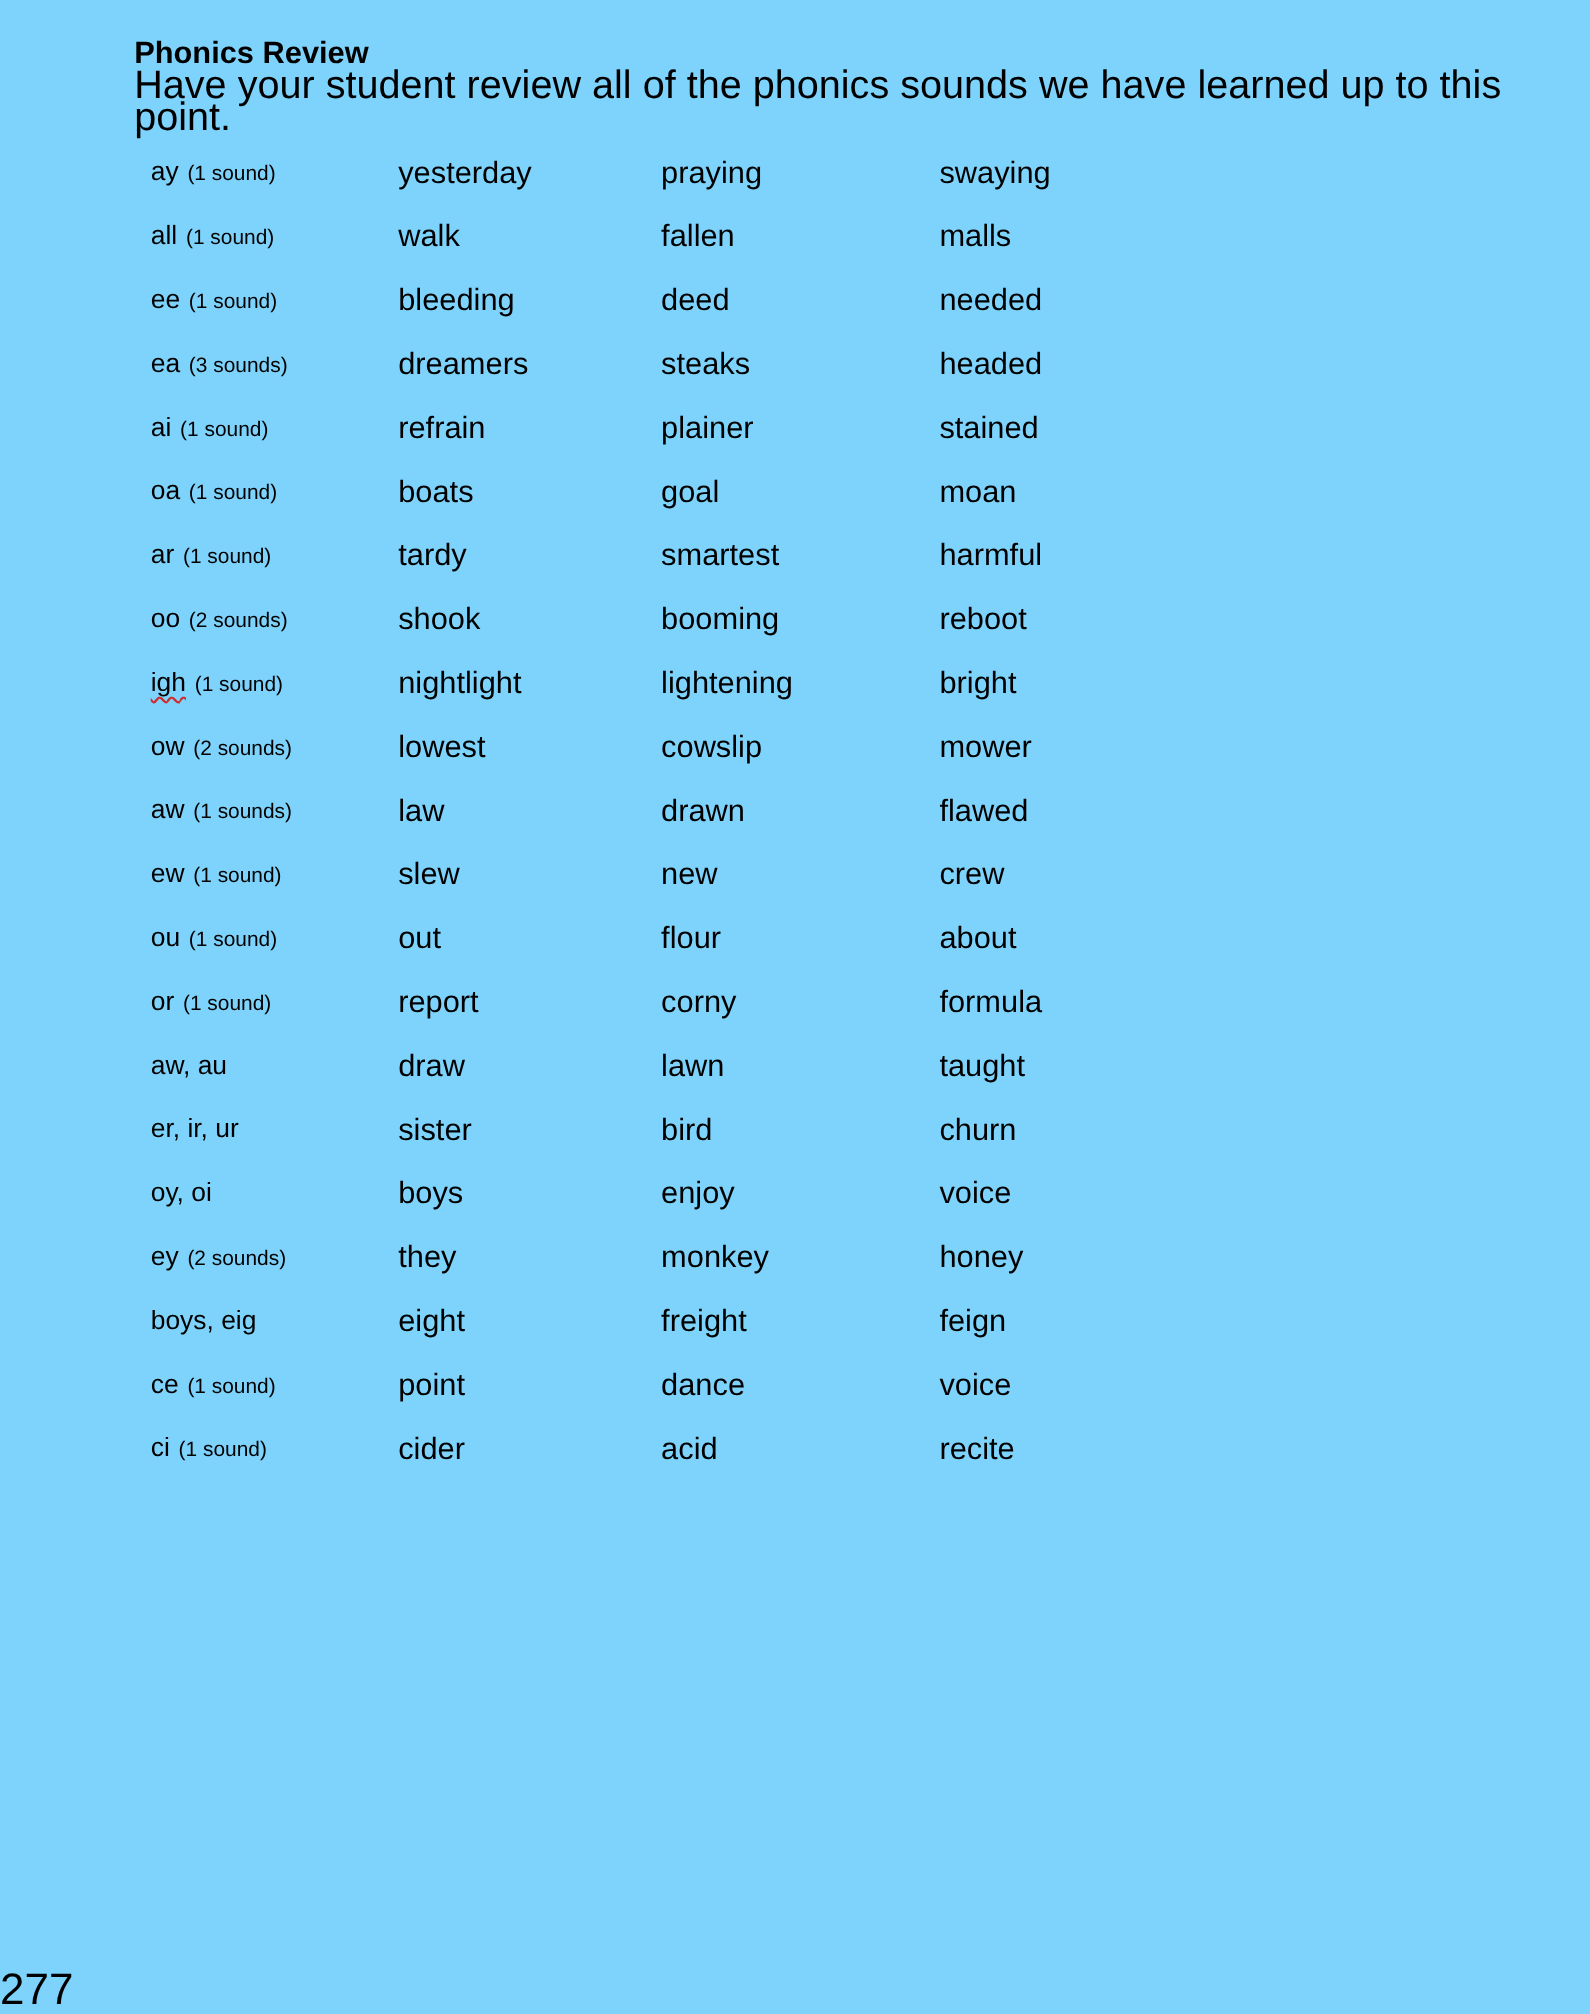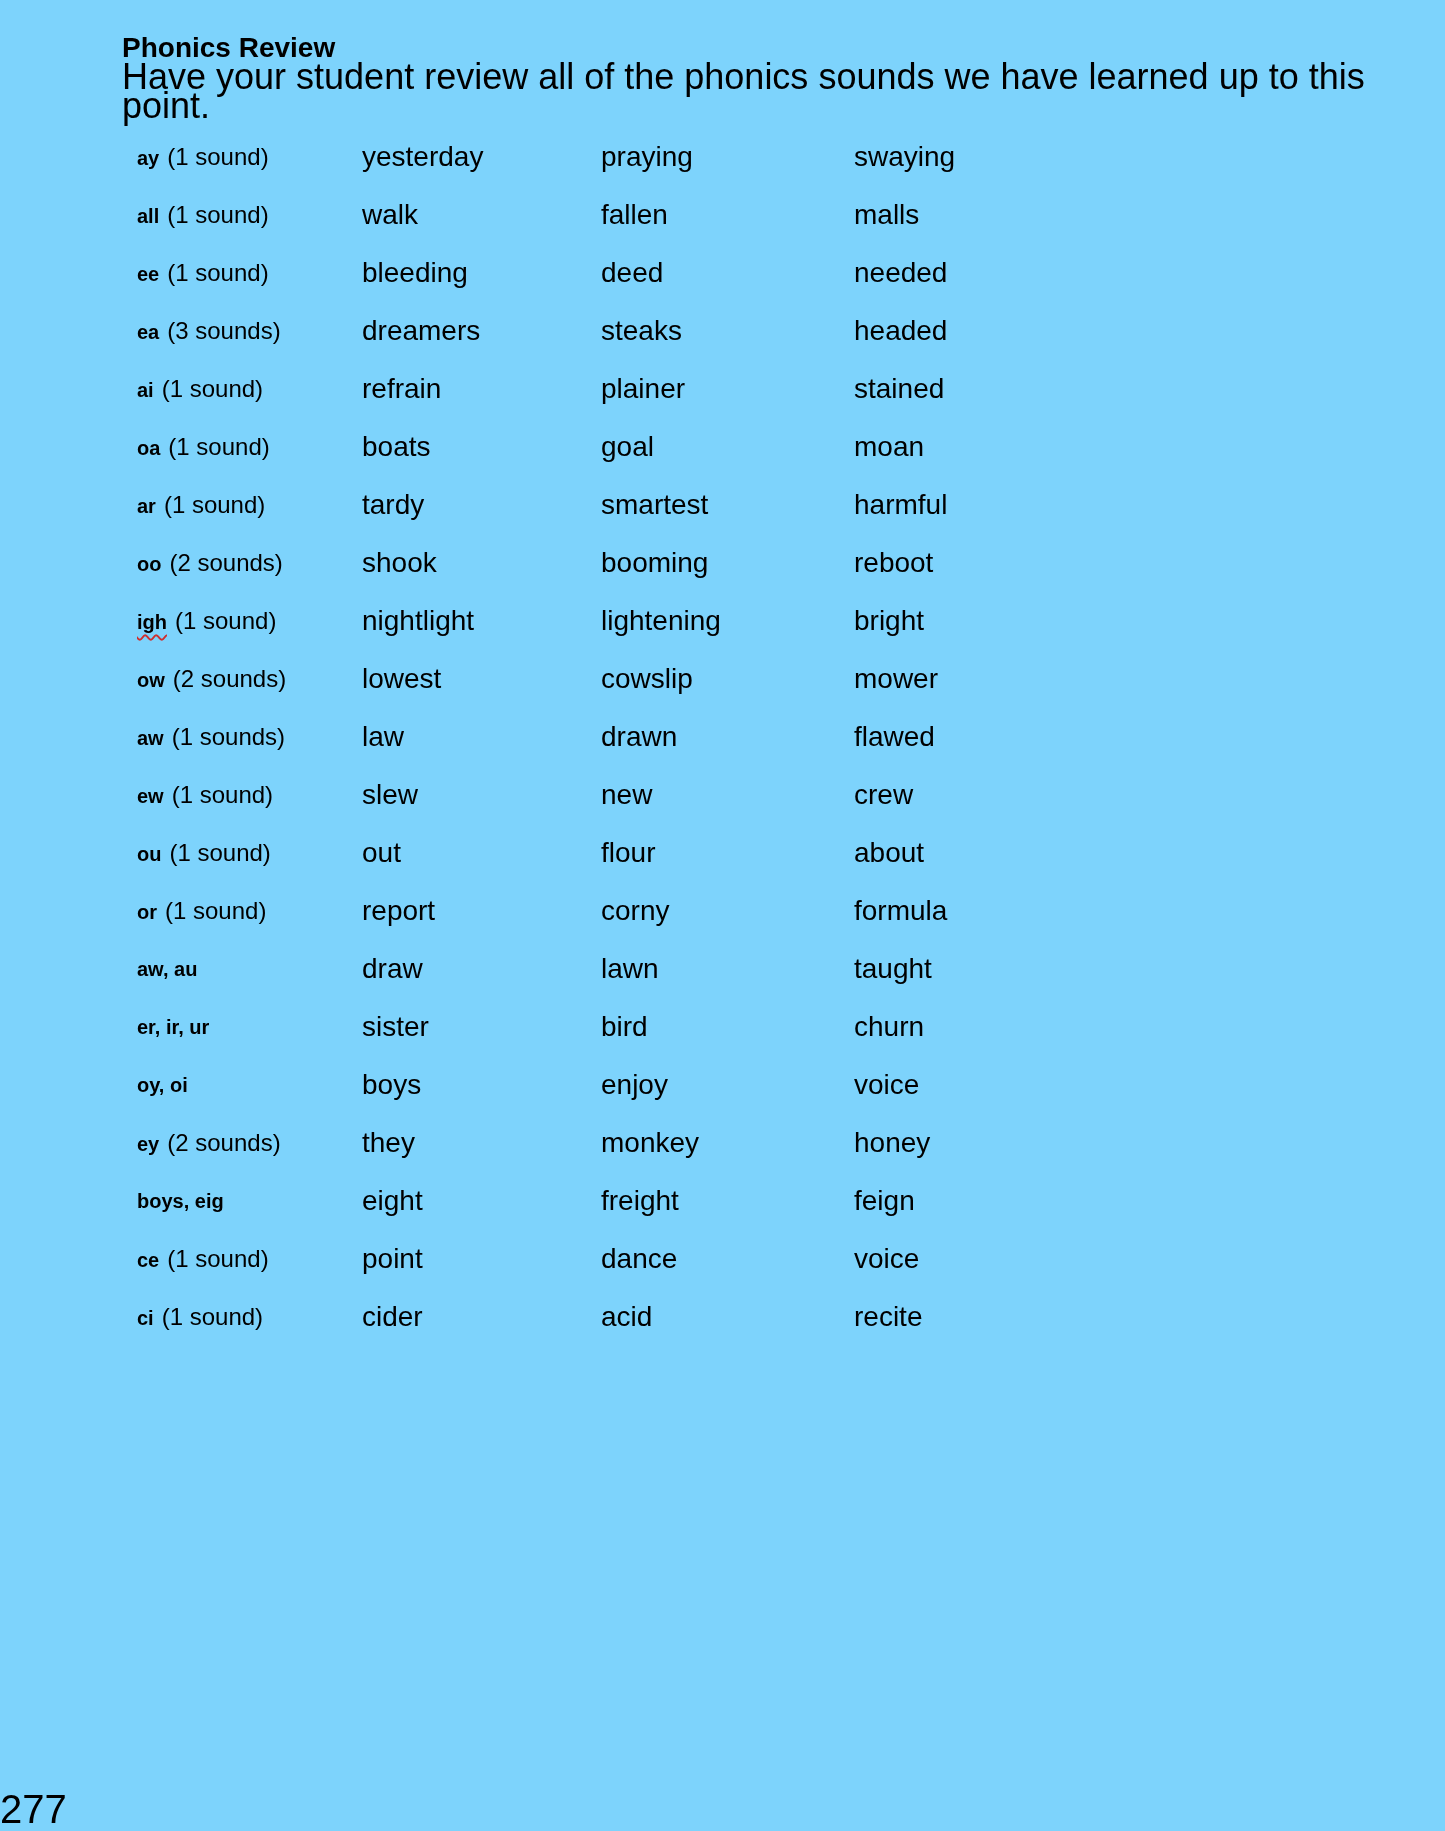--- a/index.html
+++ b/index.html
@@ -33,32 +33,32 @@
     top: 128px;
     width: 1220px;
   }
   .row {
     display: flex;
     align-items: center;
     height: 58px;
   }
   .cell-pattern { width: 225px; flex: 0 0 auto; white-space: nowrap; }
   .pattern {
-    font-size: 20px;
-    font-weight: bold;
+    font-size: 24px;
+    font-weight: normal;
   }
   .squiggle {
     text-decoration-line: underline;
     text-decoration-style: wavy;
     text-decoration-color: #cf2e2e;
     text-decoration-thickness: 2px;
     text-underline-offset: 5px;
   }
   .count {
-    font-size: 24px;
+    font-size: 19px;
     font-weight: normal;
     margin-left: 8px;
   }
   .cell-word {
     font-size: 28px;
     flex: 0 0 auto;
     white-space: nowrap;
   }
   .row .cell-word:nth-child(2) { width: 239px; }
   .row .cell-word:nth-child(3) { width: 253px; }

